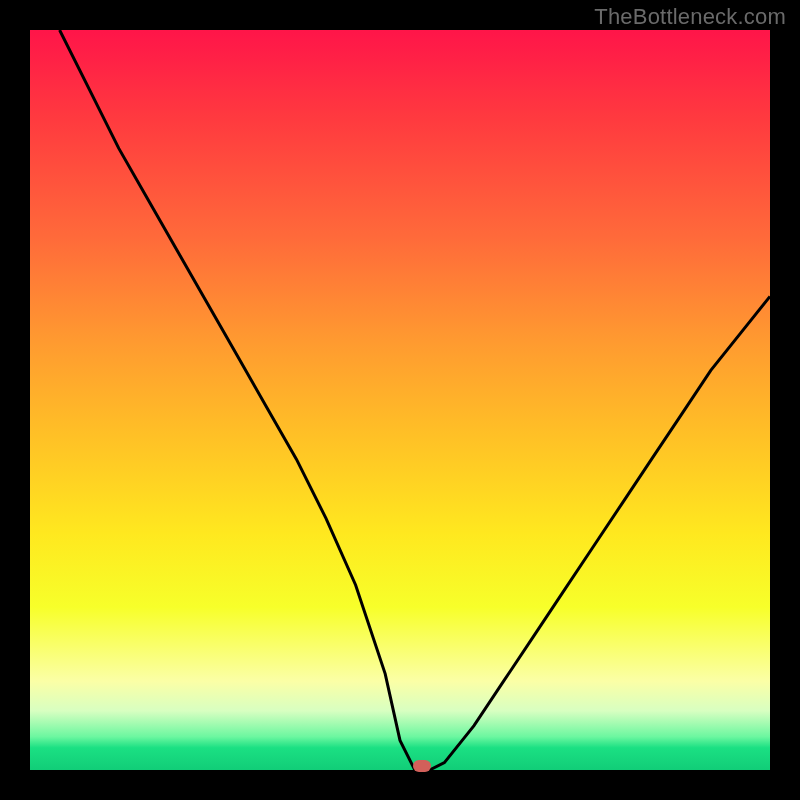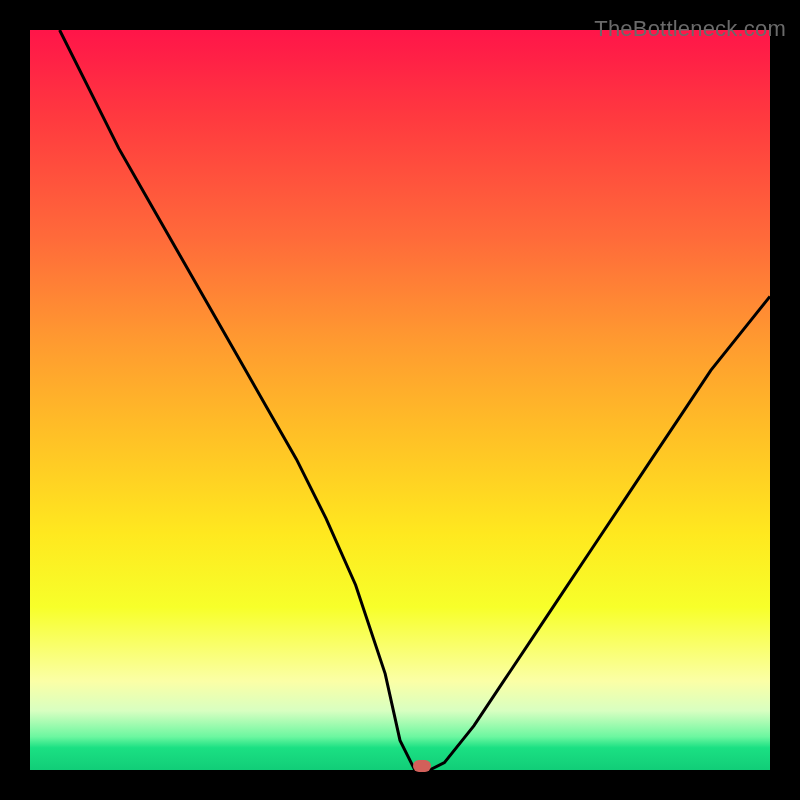--- a/index.html
+++ b/index.html
@@ -12,21 +12,21 @@
     font-family: Arial, Helvetica, sans-serif;
   }
   .frame {
     position: relative;
     width: 800px;
     height: 800px;
     background: #000;
   }
   .watermark {
     position: absolute;
-    top: 16px;
+    top: 4px;
     right: 14px;
     color: #6a6a6a;
     font-size: 22px;
     font-weight: 500;
     letter-spacing: 0.2px;
     z-index: 50;
   }
   .plot {
     position: absolute;
     left: 30px;

